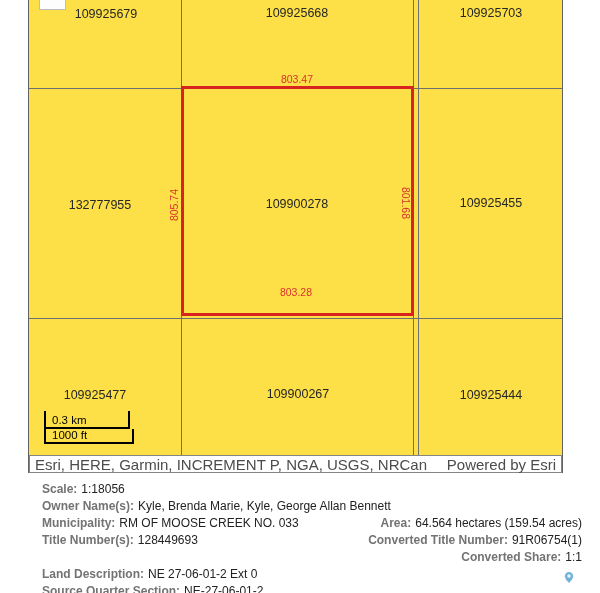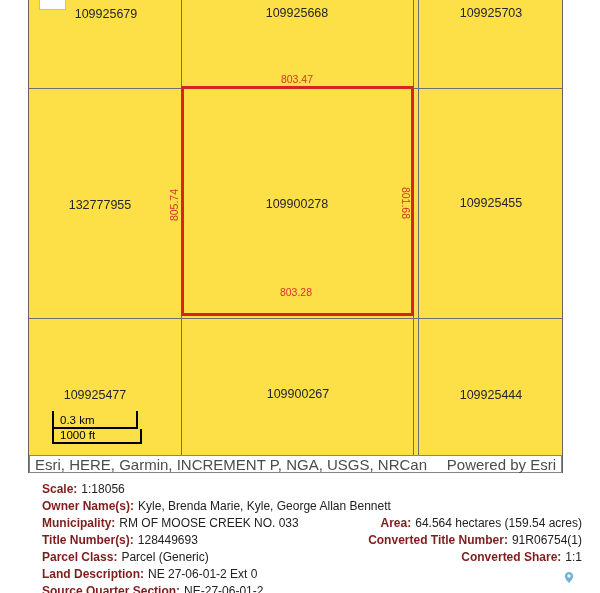--- a/index.html
+++ b/index.html
@@ -28,41 +28,41 @@
     position:absolute;transform:translate(-50%,-50%);
     font-size:12.5px;line-height:13px;color:#262626;white-space:nowrap;
   }
   .dim{
     position:absolute;transform:translate(-50%,-50%);
     font-size:10.5px;line-height:11px;color:#d8332e;white-space:nowrap;
   }
   .dim.rotccw{transform:translate(-50%,-50%) rotate(-90deg);}
   .dim.rotcw{transform:translate(-50%,-50%) rotate(90deg);}
   
-  .scalebar{position:absolute;left:15px;top:411px;margin-left:8px;}
+  .scalebar{position:absolute;left:15px;top:411px;}
   .sb-seg{
     border-left:2px solid #000;border-right:2px solid #000;border-bottom:2px solid #000;
     box-sizing:border-box;display:flex;align-items:flex-end;
     font-size:11.5px;color:#000;padding:0 0 1px 6px;white-space:nowrap;
   }
   .sb-km{width:86px;height:18px;}
   .sb-ft{width:90px;height:15px;}
   
   .attribution{
     position:absolute;left:0;top:455px;width:100%;height:18px;
     box-sizing:border-box;background:#ffffff;border:1px solid #858585;
     display:flex;justify-content:space-between;align-items:center;
     padding:0 5px;font-size:15px;color:#4c4c4c;white-space:nowrap;
   }
   
   .details{position:absolute;left:42px;top:481px;width:540px;font-size:12px;}
   .drow{display:flex;height:17px;line-height:17px;white-space:nowrap;}
   .dcell-l{width:270px;flex:0 0 270px;}
   .dcell-r{flex:1;text-align:right;}
-  .lbl{font-weight:700;margin-right:4px;color:#7f1d1d;}
+  .lbl{font-weight:700;margin-right:4px;color:#737373;}
   .val{color:#222;}
   
   .pin{position:absolute;left:564px;top:571px;width:10px;height:13px;}
 </style>
 </head>
 <body>
 
 <div class="map">
 
   <div class="vline" style="left:152px"></div>
@@ -114,21 +114,20 @@
   </div>
   <div class="drow">
     <span class="dcell-l"><span class="lbl">Municipality:</span><span class="val">RM OF MOOSE CREEK NO. 033</span></span>
     <span class="dcell-r"><span class="lbl">Area:</span><span class="val">64.564 hectares (159.54 acres)</span></span>
   </div>
   <div class="drow">
     <span class="dcell-l"><span class="lbl">Title Number(s):</span><span class="val">128449693</span></span>
     <span class="dcell-r"><span class="lbl">Converted Title Number:</span><span class="val">91R06754(1)</span></span>
   </div>
   <div class="drow">
-    <span class="dcell-l"><span class="lbl">Parcel Class:</span><span class="val">Parcel (Generic)</span></span>
     <span class="dcell-r"><span class="lbl">Converted Share:</span><span class="val">1:1</span></span>
   </div>
   <div class="drow">
     <span><span class="lbl">Land Description:</span><span class="val">NE 27-06-01-2 Ext 0</span></span>
   </div>
   <div class="drow">
     <span><span class="lbl">Source Quarter Section:</span><span class="val">NE-27-06-01-2</span></span>
   </div>
 </div>
 

